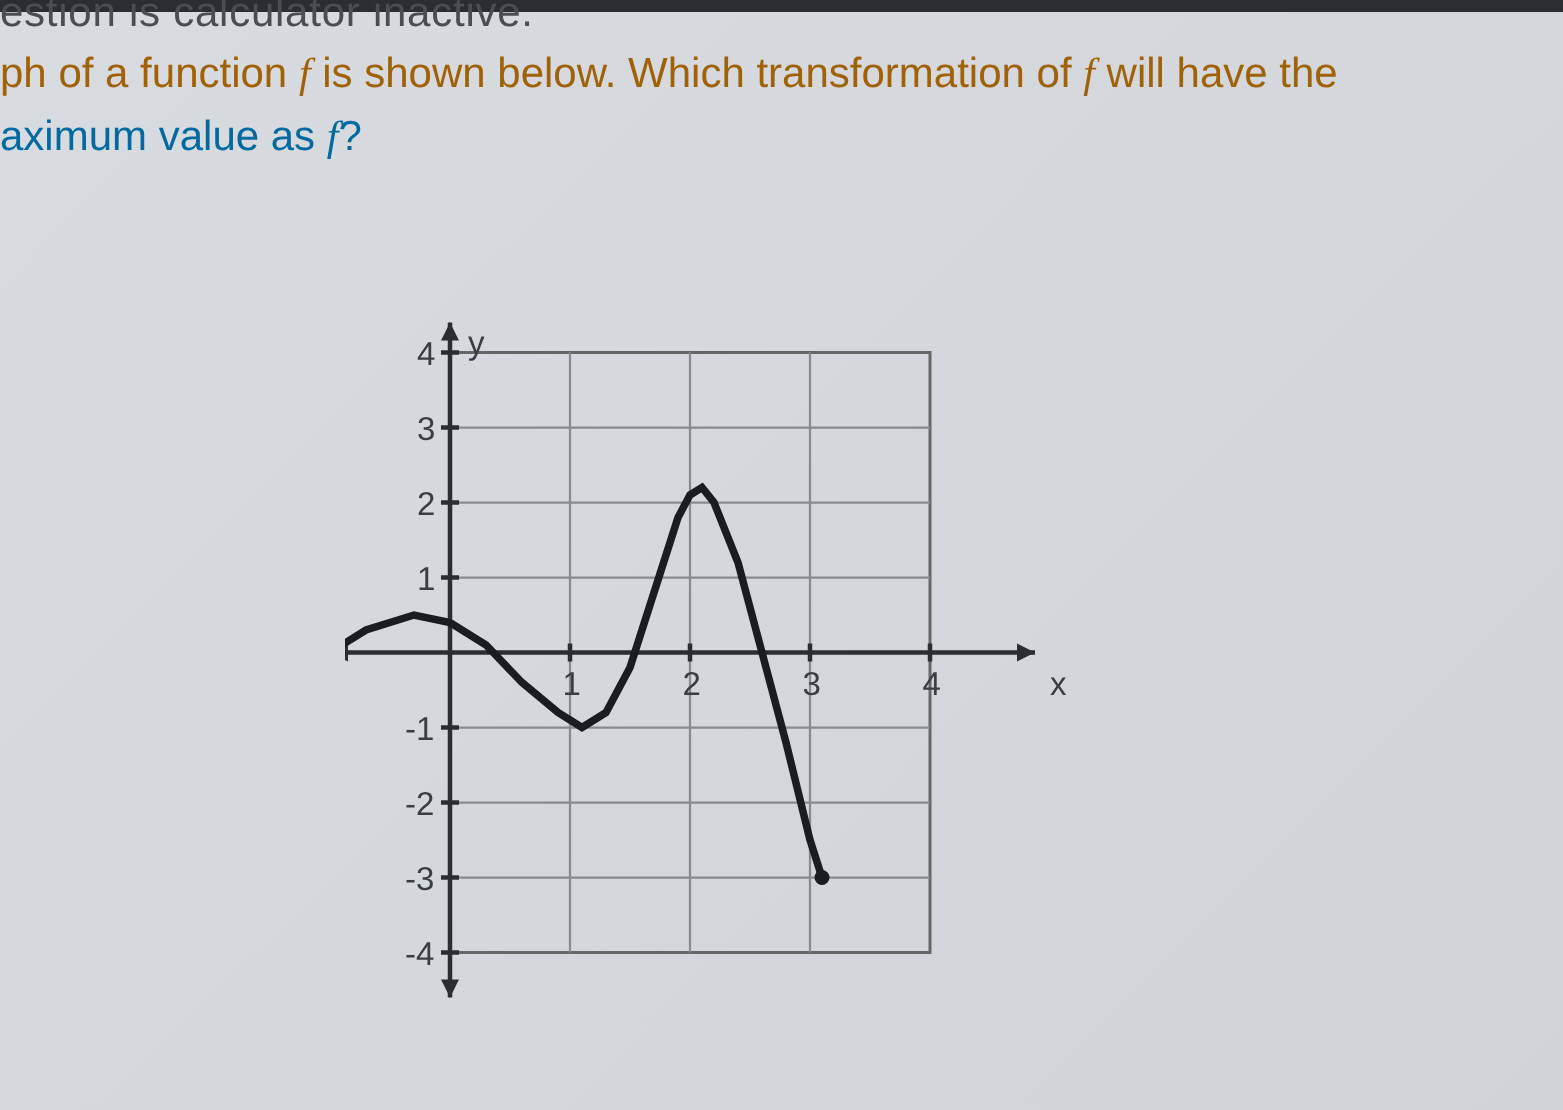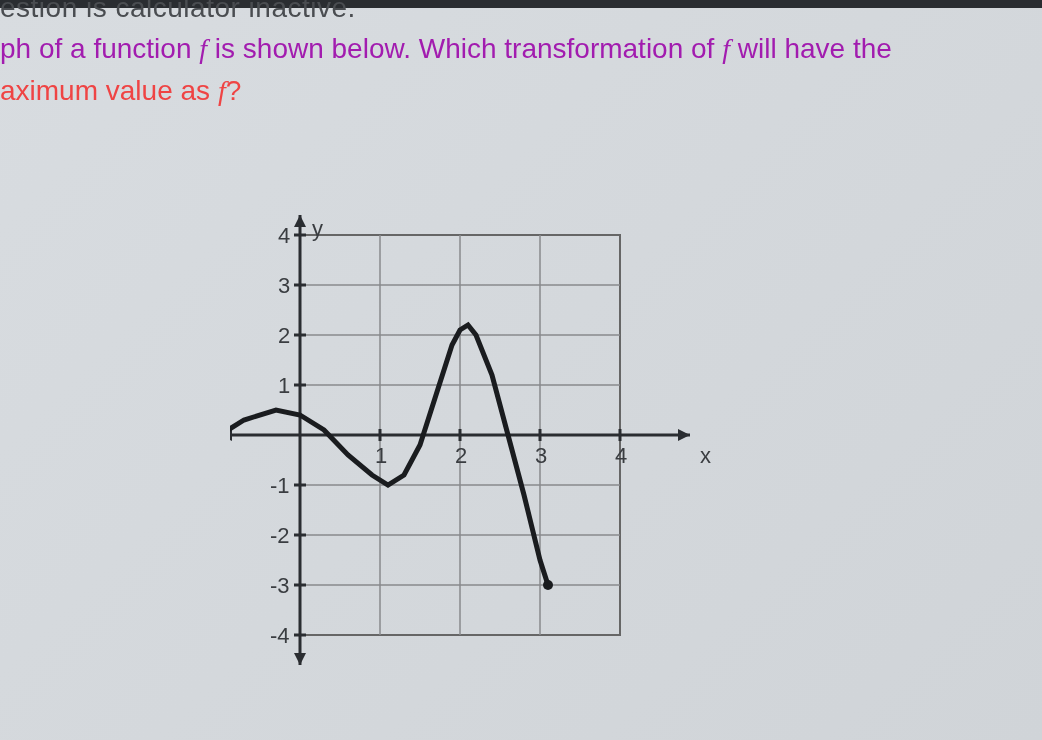--- a/index.html
+++ b/index.html
@@ -29,30 +29,30 @@
       left: 0;
       color: #4a4d51;
       font-size: 28px;
       font-weight: 500;
       letter-spacing: 0.5px;
     }
     .question-text {
       position: absolute;
       top: 28px;
       left: 0;
-      color: #a21caf;
+      color: #a16207;
       font-size: 28px;
       line-height: 1.5;
       width: 1040px;
     }
     .question-line2 {
       position: absolute;
       top: 70px;
       left: 0;
-      color: #ef4444;
+      color: #0369a1;
       font-size: 28px;
       line-height: 1.5;
     }
     .italic-f {
       font-style: italic;
       font-family: 'Times New Roman', serif;
     }
     .chart-container {
       position: absolute;
       top: 200px;

